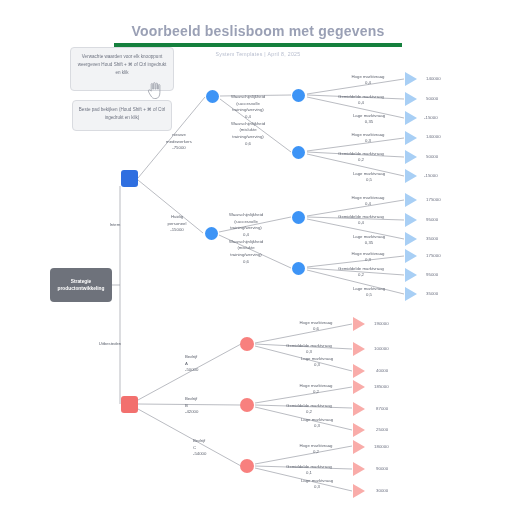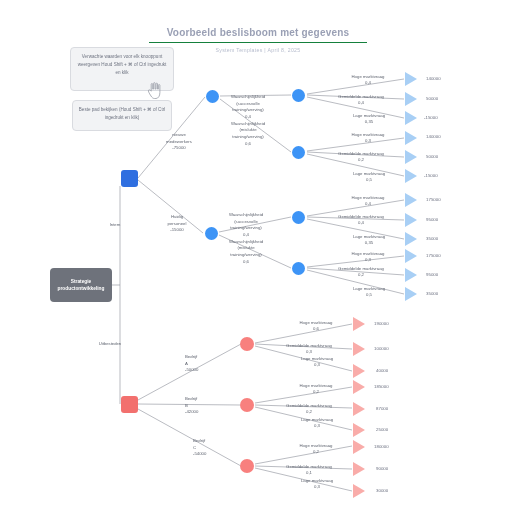--- a/index.html
+++ b/index.html
@@ -9,23 +9,23 @@
     font-family:"Liberation Sans", sans-serif;
     overflow:hidden;
     position:relative;
   }
   #canvas{position:absolute;inset:0;width:516px;height:516px;}
   svg.wires{position:absolute;left:0;top:0;width:516px;height:516px;pointer-events:none;}
 
   
   .hdr{position:absolute;left:0;top:22px;width:516px;text-align:center;}
   .hdr-title{
-    font-size:10px;font-weight:bold;color:#9aa0b5;letter-spacing:.2px;
+    font-size:14px;font-weight:bold;color:#9aa0b5;letter-spacing:.2px;
     padding-bottom:4px;display:inline-block;
-    border-bottom:1px solid #15803d;
+    border-bottom:4px solid #15803d;
     padding-left:18px;padding-right:18px;
   }
   .hdr-sub{font-size:5.2px;color:#b6bccd;margin-top:4px;letter-spacing:.3px;}
 
   
   .note{
     position:absolute;
     background:#f2f3f5;
     border:1px solid #d9dbe0;
     border-radius:4px;

